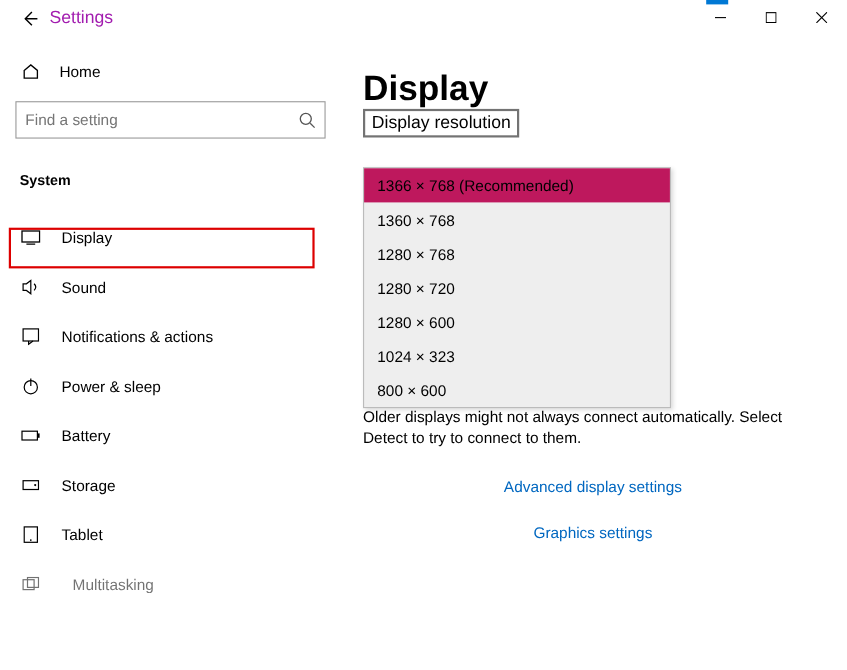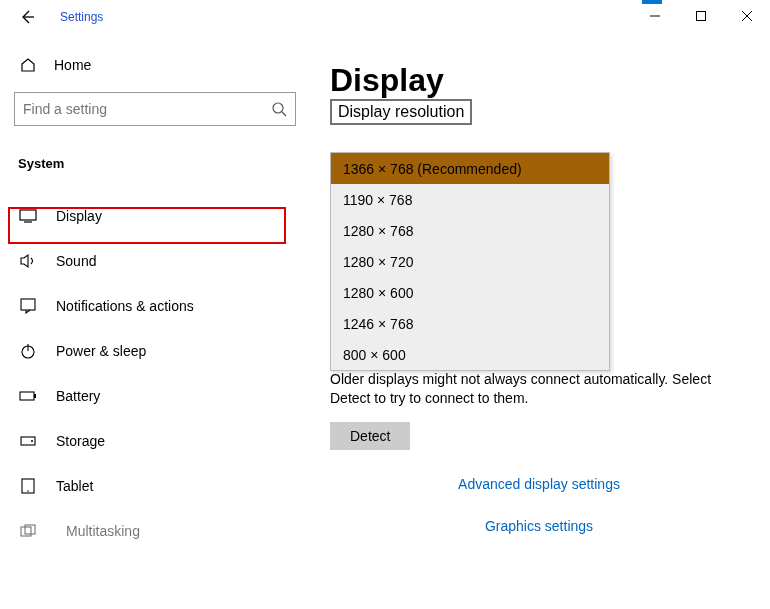--- a/index.html
+++ b/index.html
@@ -1,40 +1,40 @@
 <!DOCTYPE html>
 <html><head>
 <meta charset="utf-8">
 <style>
   * { box-sizing: border-box; margin: 0; padding: 0; font-family: "Segoe UI", sans-serif; }
   body { width: 770px; height: 609px; background: #fff; overflow: hidden; position: relative; }
   .titlebar { height: 34px; display: flex; align-items: center; padding-left: 14px; }
   .titlebar .back { width: 26px; height: 26px; display: flex; align-items: center; justify-content: center; cursor: pointer; }
-  .titlebar .title { margin-left: 20px; font-size: 12px; color: #1d4ed8; }
+  .titlebar .title { margin-left: 5px; font-size: 16px; color: #a21caf; }
   .wincontrols { position: absolute; top: 0; right: 0; display: flex; }
   .wincontrols div { width: 46px; height: 32px; display: flex; align-items: center; justify-content: center; cursor: pointer; }
   .container { display: flex; height: calc(100% - 34px); }
   .sidebar { width: 310px; padding: 12px 14px 0 14px; }
   .home { display: flex; align-items: center; height: 38px; padding-left: 4px; cursor: pointer; }
   .home .icon { width: 20px; display: flex; justify-content: center; }
   .home .label { margin-left: 16px; font-size: 14px; }
   .search { margin-top: 8px; height: 34px; border: 1px solid #999; display: flex; align-items: center; padding: 0 8px; position: relative; }
   .search input { border: none; outline: none; flex: 1; font-size: 14px; background: transparent; }
   .search .sicon { color: #555; }
   .category { margin-top: 30px; font-size: 13px; font-weight: 600; padding-left: 4px; }
   .navlist { margin-top: 22px; }
   .navitem { display: flex; align-items: center; height: 45px; padding-left: 4px; cursor: pointer; position: relative; }
   .navitem .nicon { width: 20px; height: 20px; display: flex; align-items: center; justify-content: center; }
   .navitem .nlabel { margin-left: 18px; font-size: 14px; }
   .highlight-red { position: absolute; border: 2px solid #d00; pointer-events: none; }
   .main { flex: 1; padding: 28px 22px 0 20px; position: relative; }
   .main h1 { font-size: 32px; font-weight: 600; }
   .dropdown { position: absolute; top: 118px; left: 20px; width: 280px; border: 1px solid #bbb; background: #eee; box-shadow: 2px 2px 4px rgba(0,0,0,0.15); z-index: 10; }
   .dropdown .opt { height: 31px; display: flex; align-items: center; padding-left: 12px; font-size: 14px; cursor: pointer; }
-  .dropdown .opt.selected { background: #a16207; }
+  .dropdown .opt.selected { background: #be185d; }
   .content-after { margin-top: 245px; font-size: 14px; line-height: 19px; }
   .detect-btn { margin-top: 14px; background: #ccc; border: none; padding: 6px 20px; font-size: 14px; cursor: pointer; }
   .link { color: #0067c0; font-size: 14px; margin-top: 26px; display: block; cursor: pointer; text-align: center; }
   .section-head { font-size: 20px; font-weight: 600; margin-top: 40px; }
   .red-box-sub { border: 2px solid #737373; padding: 2px 6px; display: inline-block; }
   .blue-tab { position:absolute; top:0; right:108px; width:20px; height:4px; background:#0078d4; }
   svg { display: block; }
 </style>
 </head>
 <body>
@@ -163,29 +163,28 @@
       </div>
     </div>
   </div>
 
   <div class="main">
     <h1>Display</h1>
     <span class="red-box-sub"><span>Display resolution</span></span>
 
     <div class="dropdown">
       <div class="opt selected">1366 × 768 (Recommended)</div>
-      <div class="opt">1190 × 768</div>
+      <div class="opt">1360 × 768</div>
       <div class="opt">1280 × 768</div>
       <div class="opt">1280 × 720</div>
       <div class="opt">1280 × 600</div>
-      <div class="opt">1246 × 768</div>
+      <div class="opt">1024 × 323</div>
       <div class="opt">800 × 600</div>
     </div>
 
     <div class="content-after">Older displays might not always connect automatically. Select Detect to try to connect to them.</div>
-    <button class="detect-btn">Detect</button>
     <a class="link">Advanced display settings</a>
     <a class="link">Graphics settings</a>
     
   </div>
 </div>
 
 <div class="highlight-red" style="top:207px; left:8px; width:278px; height:37px;"></div>
 
 </body></html>

